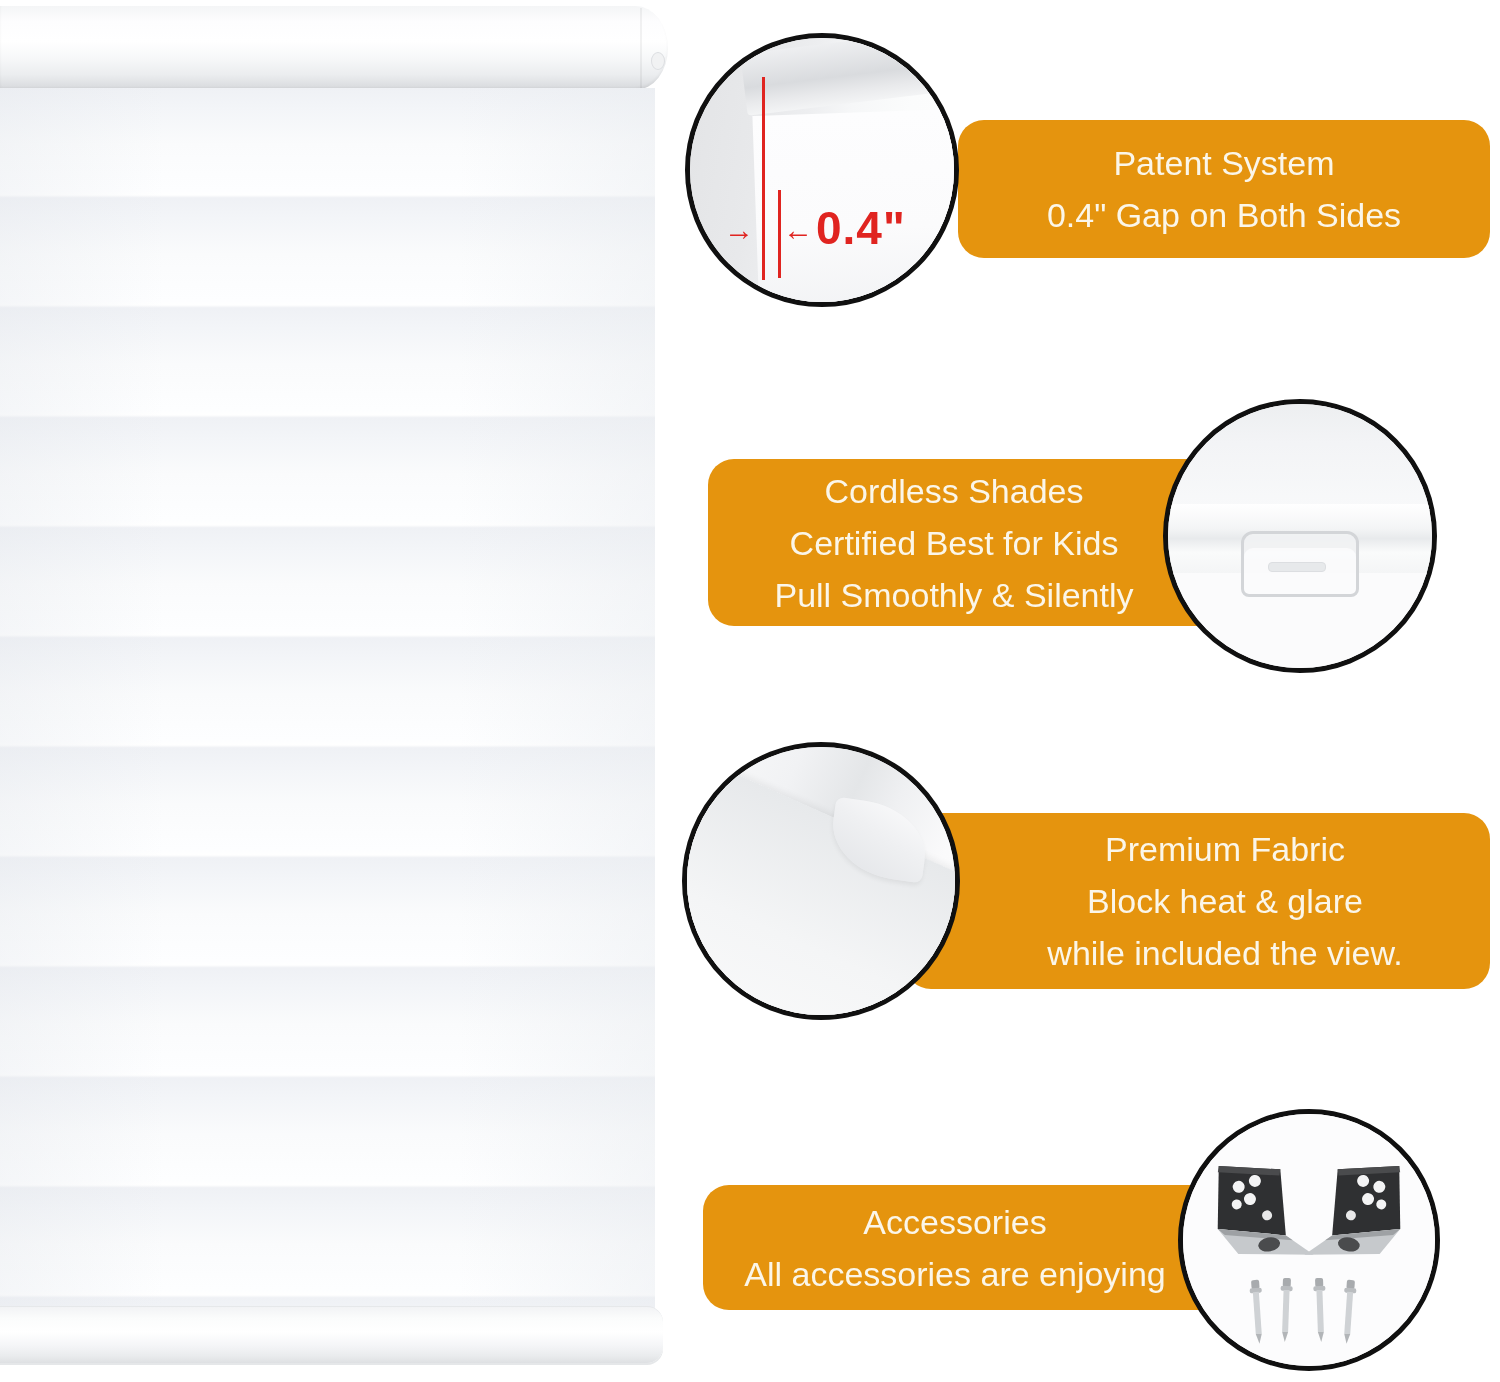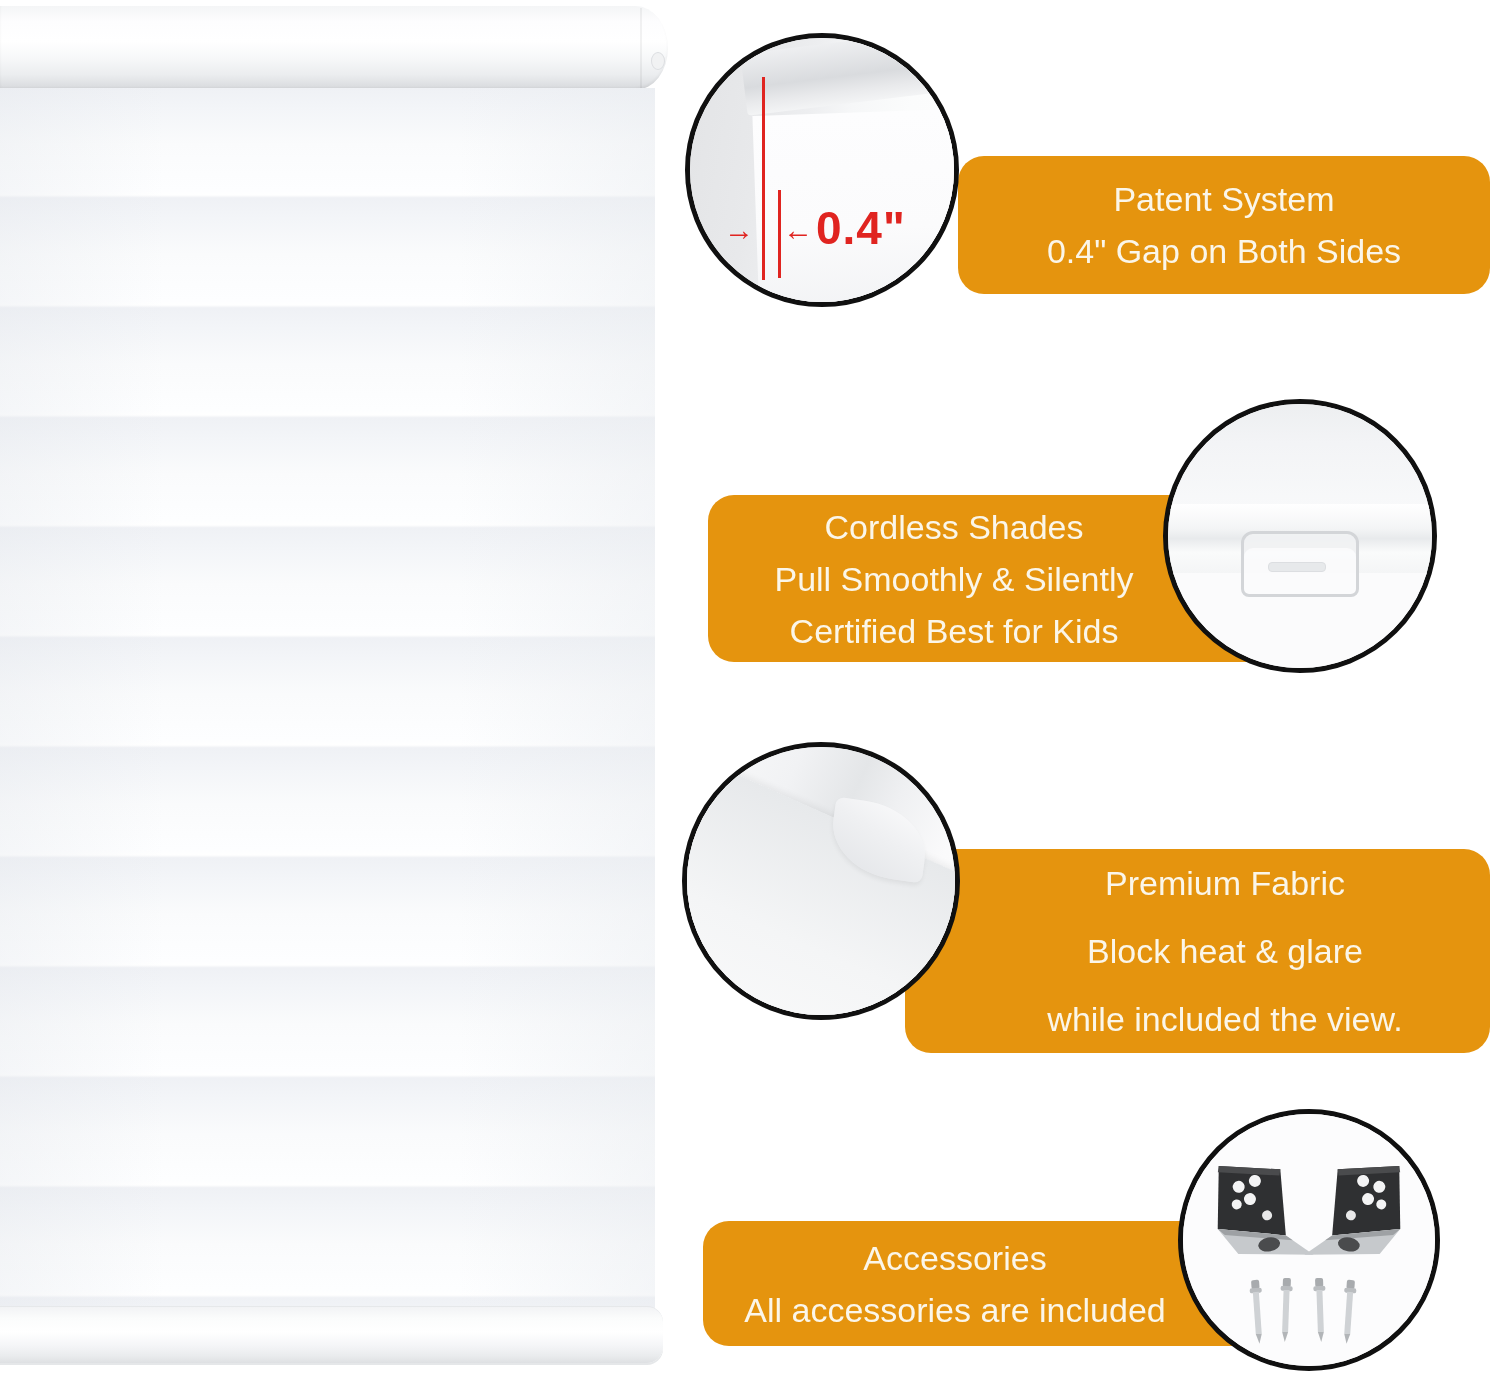--- a/index.html
+++ b/index.html
@@ -40,25 +40,25 @@
     position:absolute;left:0;top:1306px;width:663px;height:56px;
     background:linear-gradient(180deg,#f2f3f5 0%,#fbfcfc 20%,#ffffff 45%,#f4f5f7 70%,#e9ebed 88%,#dee0e3 100%);
     border-top:1px solid #e6e8ea;border-radius:0 16px 16px 0;
     box-shadow:0 2px 0 rgba(208,211,215,0.55);
   }
 
   
   .banner{
     position:absolute;z-index:1;background:var(--banner-bg);color:var(--banner-text);
     border-radius:26px;display:flex;flex-direction:column;justify-content:center;
-    text-align:center;font-size:34px;line-height:52px;box-sizing:border-box;margin-top:36px;
+    text-align:center;font-size:34px;line-height:52px;box-sizing:border-box;
   }
   .b1{left:958px;top:120px;width:532px;height:138px;}
   .b2{left:708px;top:459px;width:577px;height:167px;padding-right:85px;}
-  .b3{left:905px;top:813px;width:585px;height:204px;padding-left:55px;gap:16px;}
+  .b3{left:905px;top:813px;width:585px;height:176px;padding-left:55px;}
   .b4{left:703px;top:1185px;width:582px;height:125px;padding-right:100px;padding-left:22px;}
 
   
   .circle{
     position:absolute;z-index:2;border-radius:50%;overflow:hidden;
     border:5px solid var(--circle-border);background:#f4f5f6;
   }
   .c1{left:685px;top:33px;width:264px;height:264px;}
   .c2{left:1163px;top:399px;width:264px;height:264px;}
   .c3{left:682px;top:742px;width:268px;height:268px;}
@@ -135,22 +135,22 @@
     <div class="c1-fabric"></div>
     <div class="c1-line c1-line-a"></div>
     <div class="c1-line c1-line-b"></div>
     <span class="c1-arrow c1-arrow-r">→</span>
     <span class="c1-arrow c1-arrow-l">←</span>
     <span class="c1-label">0.4"</span>
   </div>
 
   <div class="banner b2">
     <div class="bl">Cordless Shades</div>
+    <div class="bl">Certified Best for Kids</div>
     <div class="bl">Pull Smoothly &amp; Silently</div>
-    <div class="bl">Certified Best for Kids</div>
   </div>
   <div class="circle c2">
     <div class="c2-top"></div>
     <div class="c2-rail"></div>
     <div class="c2-bottom"></div>
     <div class="c2-handle"></div>
   </div>
 
   <div class="banner b3">
     <div class="bl">Premium Fabric</div>
@@ -158,21 +158,21 @@
     <div class="bl">while included the view.</div>
   </div>
   <div class="circle c3">
     <div class="c3-bg"></div>
     <div class="c3-sheet"></div>
     <div class="c3-curl"></div>
   </div>
 
   <div class="banner b4">
     <div class="bl">Accessories</div>
-    <div class="bl">All accessories are included</div>
+    <div class="bl">All accessories are enjoying</div>
   </div>
   <div class="circle c4">
     <div class="c4-bg"></div>
     <svg viewBox="0 0 252 252">
 
       <g transform="translate(26,40) rotate(-10 48 56)">
         <polygon points="18,6 78,20 72,86 6,68" fill="#2f3032"></polygon>
         <polygon points="18,6 78,20 76,26 16,12" fill="#4a4b4d"></polygon>
         <circle cx="34" cy="30" r="6" fill="#f4f4f5"></circle>
         <circle cx="51" cy="27" r="6" fill="#f4f4f5"></circle>

